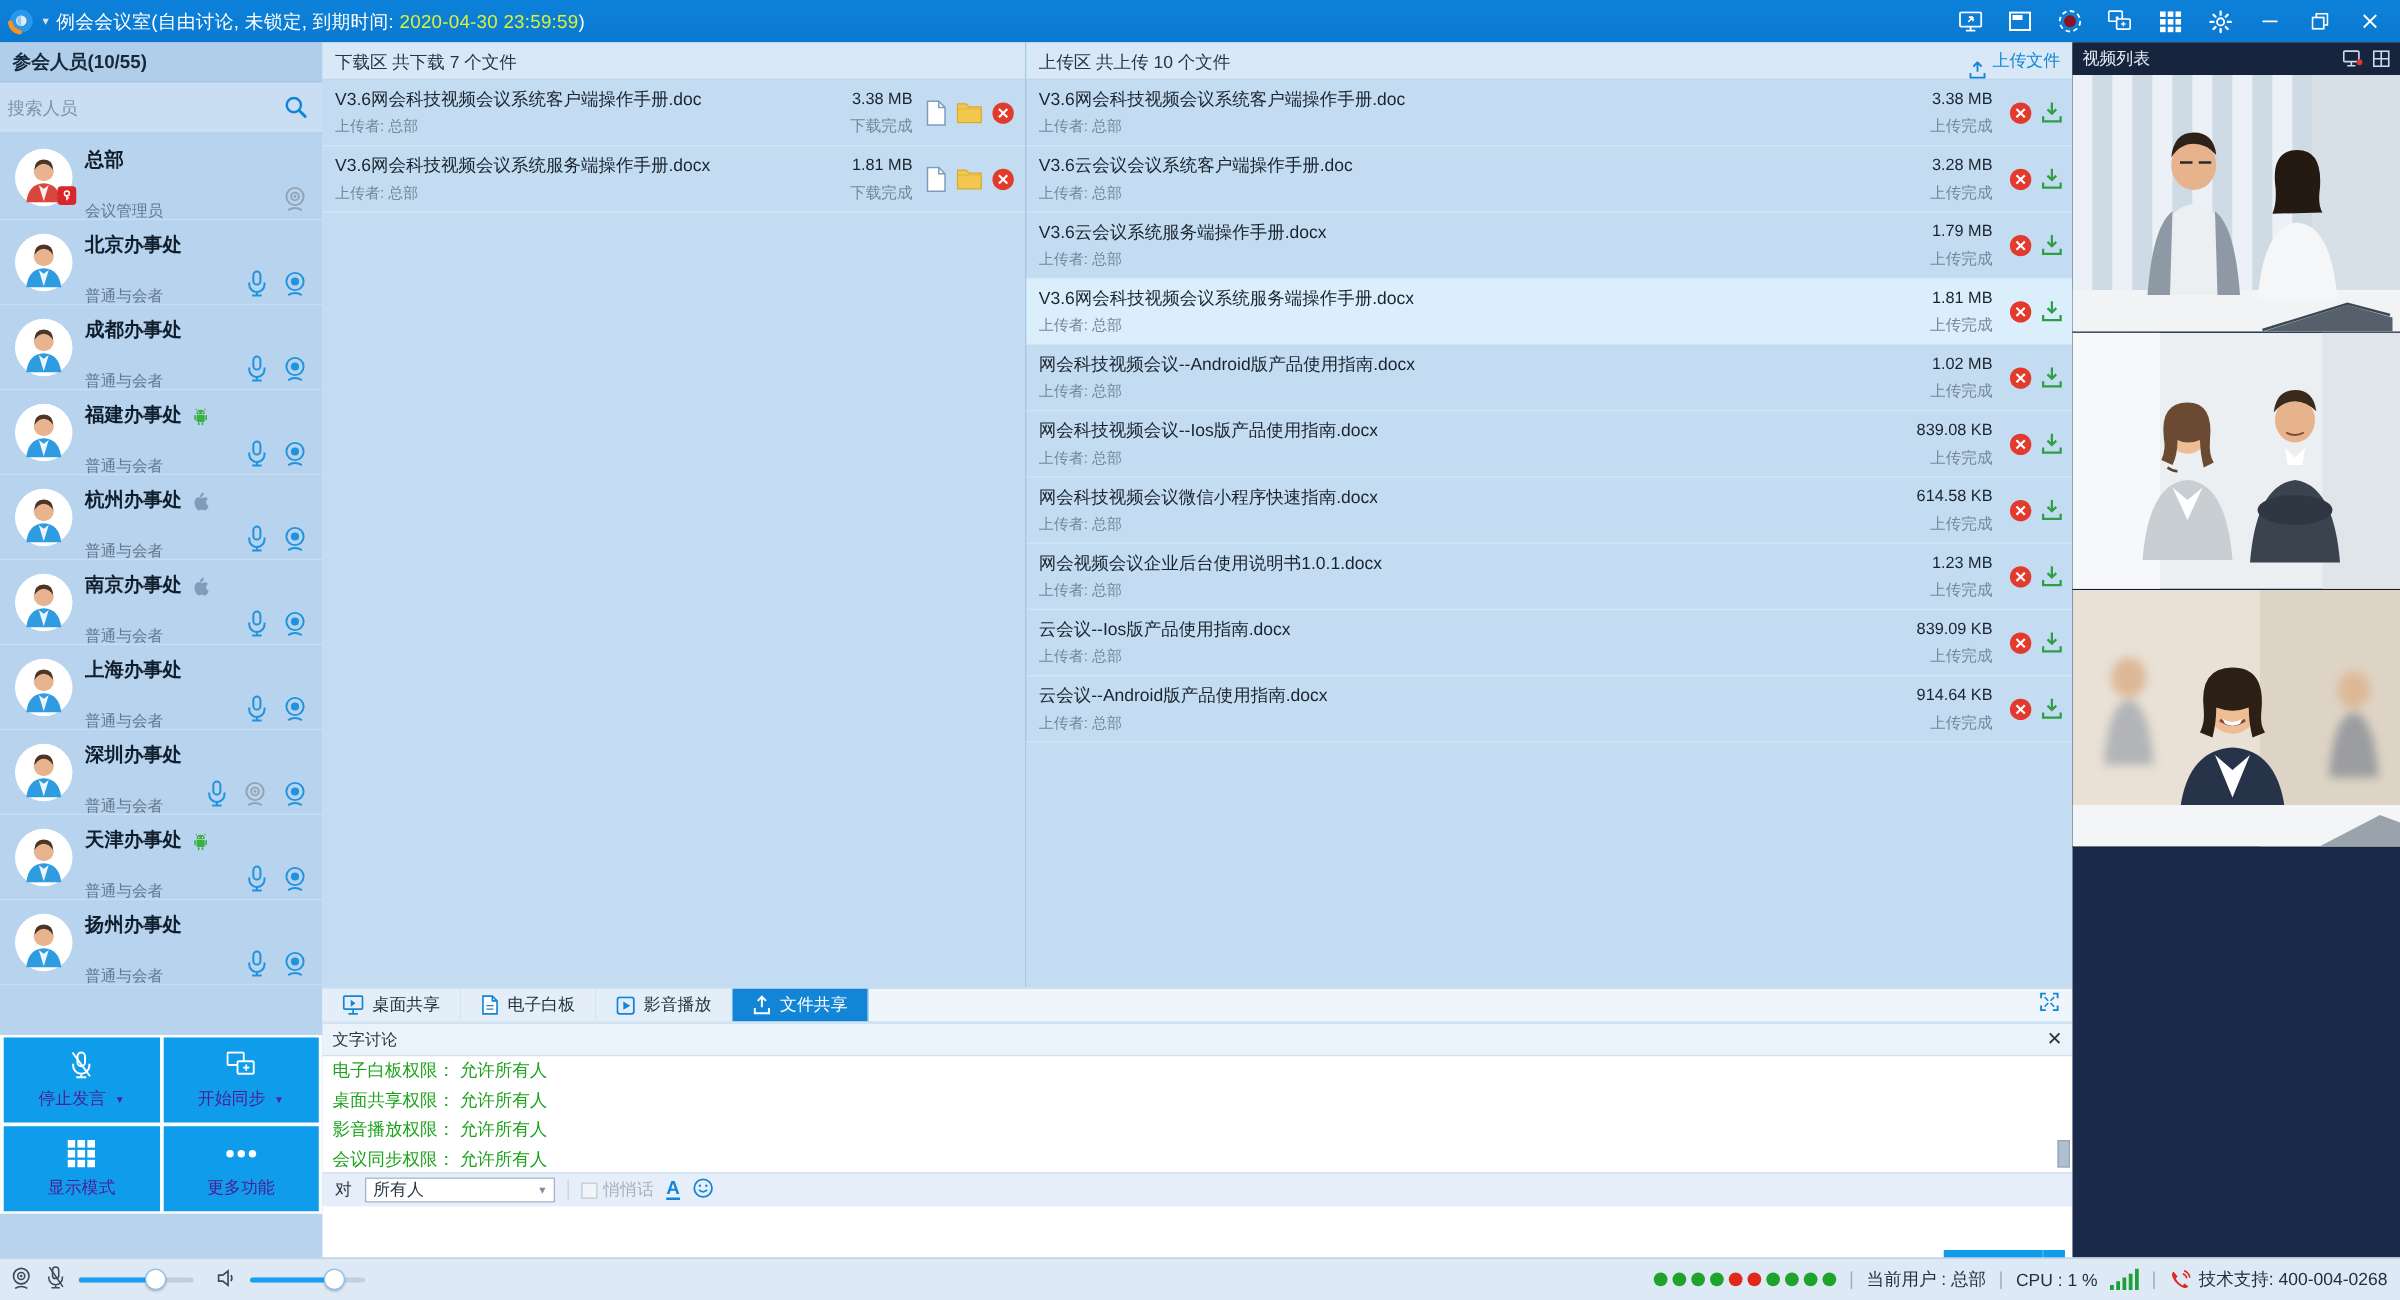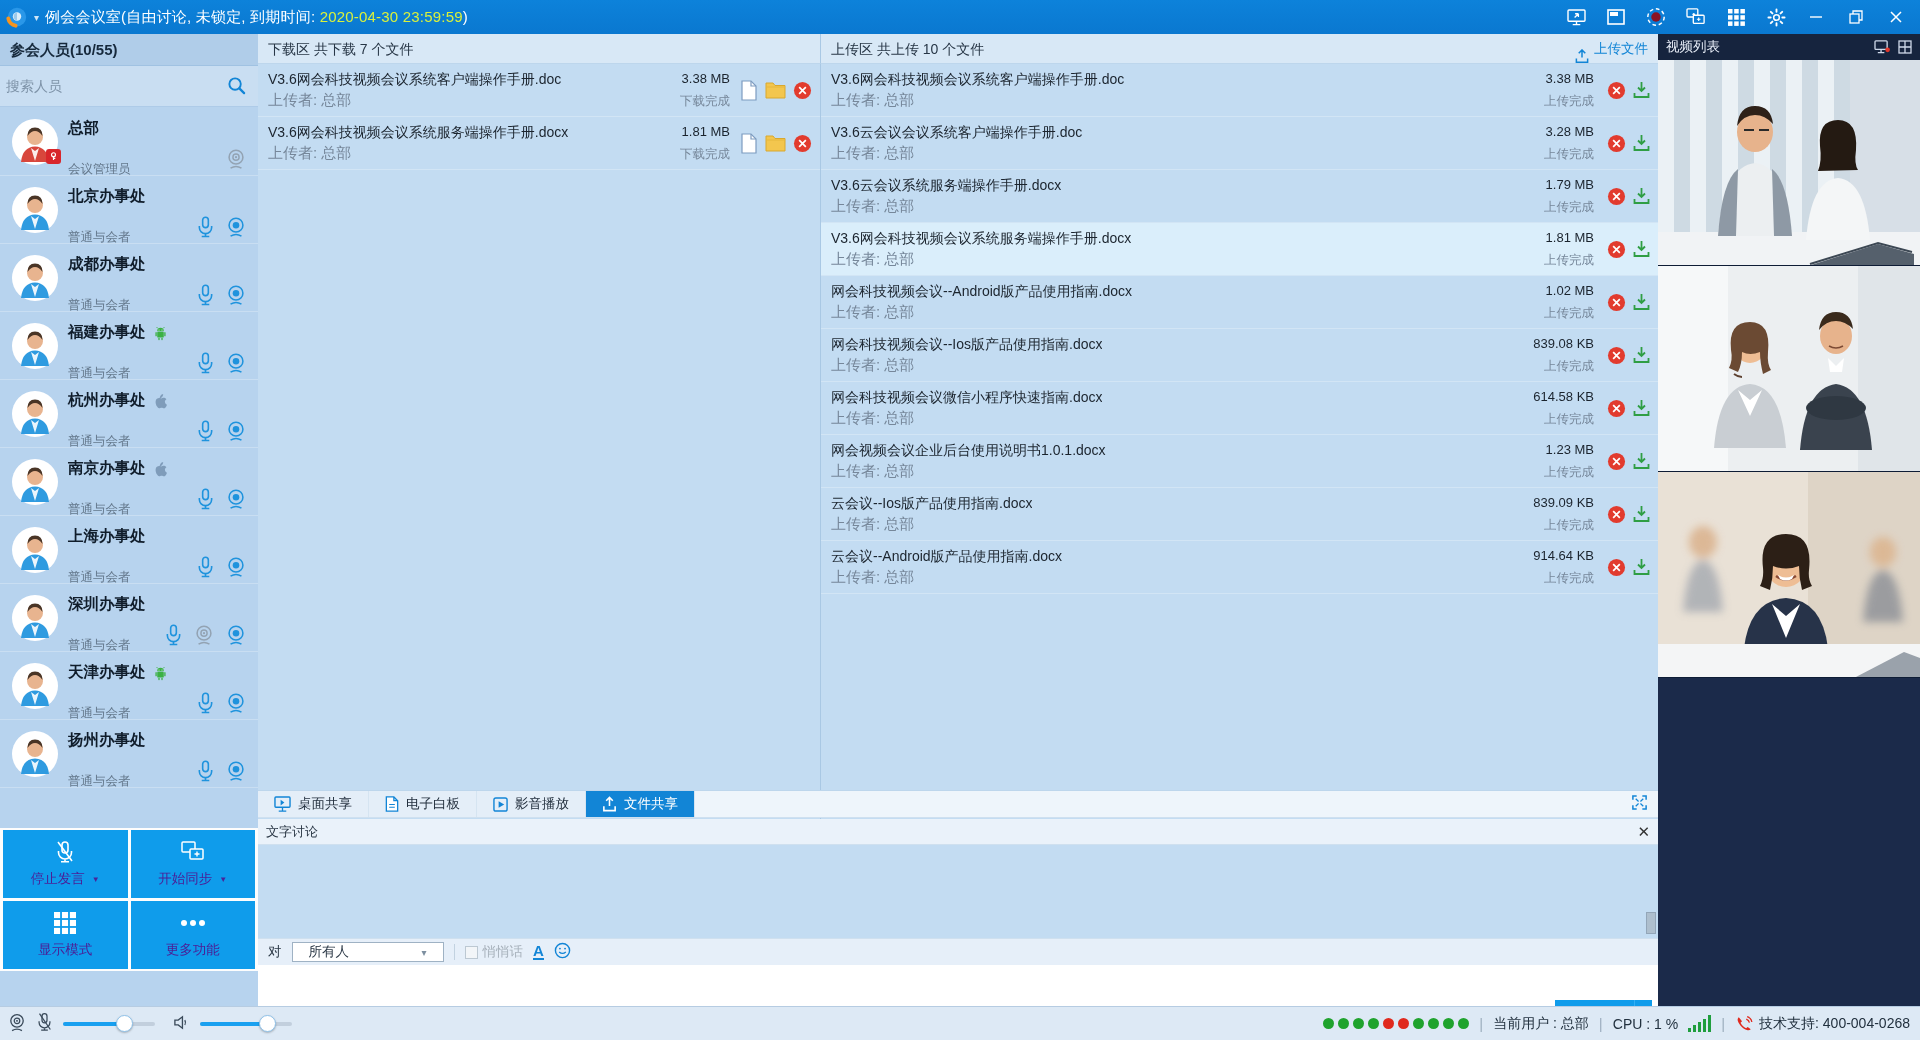--- a/index.html
+++ b/index.html
@@ -64,21 +64,21 @@
   .dl-hdr { left:0; width:562px; }
   .ul-hdr { left:562px; width:838px; border-left:1px solid #a9c8e4; }
   .ul-link { position:absolute; right:10px; top:0; color:#1285d6; font-size:13.5px; cursor:pointer;
              display:flex; align-items:flex-end; gap:5px; }
   .dl-list { position:absolute; left:0; top:30px; width:562px; }
   .ul-list { position:absolute; left:562px; top:30px; width:838px; border-left:1px solid #a9c8e4; }
   .frow { position:relative; height:53px; border-bottom:1px solid #d2e5f5; cursor:pointer; }
   .frow.selected { background:#daeefb; }
   .fname { position:absolute; left:10px; top:7px; font-size:14px; color:#1b242e; white-space:nowrap;
            overflow:hidden; max-width:70%; }
-  .fup { position:absolute; left:10px; bottom:6px; font-size:15px; color:#76879a; }
+  .fup { position:absolute; left:10px; bottom:6px; font-size:12px; color:#76879a; }
   .fsize { position:absolute; top:7px; font-size:13px; color:#1b242e; text-align:right; }
   .fstat { position:absolute; bottom:6px; font-size:12.5px; color:#76879a; text-align:right; }
   .dl-list .fsize, .dl-list .fstat { right:90px; }
   .ul-list .fsize, .ul-list .fstat { right:64px; }
   .facts { position:absolute; top:0; bottom:0; display:flex; align-items:center; gap:7px; }
   .dl-list .facts { right:8px; } .ul-list .facts { right:8px; }
   .fact { cursor:pointer; } .fact svg { display:block; }
   .vdivider { position:absolute; left:562px; top:30px; bottom:182px; width:1px; background:#a9c8e4; }
 
   
@@ -95,21 +95,21 @@
               border-bottom:1px solid #cfe0ef; font-size:13px; color:#2a3745; line-height:26px; padding-left:8px; }
   .chat-close { position:absolute; right:8px; top:0; font-size:15px; color:#333; cursor:pointer; line-height:26px; }
   .chat-body { position:absolute; left:0; top:811px; width:1400px; height:93px; background:#fff; overflow:hidden; }
   .chat-msg { font-size:14px; color:#1ca21c; line-height:23.5px; padding-left:8px; white-space:nowrap; }
   .chat-scroll { position:absolute; right:2px; top:811px; height:93px; width:10px; }
   .chat-thumb { position:absolute; right:0; bottom:4px; width:10px; height:22px; background:#aebfce; border:1px solid #93a6b8; }
   .chat-toolbar { position:absolute; left:0; top:904px; width:1400px; height:27px; background:#e6eff9;
                   border-top:1px solid #cfe0ef; display:flex; align-items:center; gap:10px; padding-left:10px;
                   font-size:13.5px; color:#2a3745; }
   .to-select { width:152px; height:20px; background:#fff; border:1px solid #9fb2c4; display:flex;
-               align-items:center; justify-content:space-between; padding:0 16px; cursor:pointer; }
+               align-items:center; justify-content:space-between; padding:0 6px; cursor:pointer; }
   .to-select .chev { color:#7d8f a0; color:#7d8fa0; font-size:10px; }
   .tb-sep { width:1px; height:16px; background:#c2d2e0; }
   .whisper { display:flex; align-items:center; gap:5px; color:#a8b2bc; }
   .whisper .cbx { width:13px; height:13px; background:#f2f5f8; border:1px solid #bcc8d2; }
   .font-ic { color:#1285d6; font-weight:bold; font-size:15px; border-bottom:2px solid #1285d6; line-height:14px; cursor:pointer; }
   .smiley { cursor:pointer; }
   .chat-input { position:absolute; left:0; top:931px; width:1400px; height:75px; background:#fff; }
   .chat-input textarea { width:100%; height:40px; border:none; outline:none; resize:none; background:transparent;
                          font-family:inherit; font-size:14px; padding:6px 8px; }
   .send { position:absolute; right:6px; bottom:8px; height:32px; display:flex; cursor:pointer; }
@@ -1047,20 +1047,31 @@
               <path d="M2 6V2h4M12 2h4v4M16 12v4h-4M6 16H2v-4"></path>
             </g>
             <path d="M5 5l3 3M13 5l-3 3M13 13l-3-3M5 13l3-3" stroke="#1285d6" stroke-width="1.3"></path>
           </svg>
       </span>
     </div>
 
     <div class="chat-hdr">
       <span>文字讨论</span>
       <span class="chat-close">✕</span>
+    </div>
+    <div class="chat-body">
+
+        <div class="chat-msg">电子白板权限： 允许所有人</div>
+
+        <div class="chat-msg">桌面共享权限： 允许所有人</div>
+
+        <div class="chat-msg">影音播放权限： 允许所有人</div>
+
+        <div class="chat-msg">会议同步权限： 允许所有人</div>
+
     </div>
     <div class="chat-scroll">
       <span class="chat-thumb"></span>
     </div>
     <div class="chat-toolbar">
       <span>对</span>
       <div class="to-select">
         <span>所有人</span>
         <span class="chev">▾</span>
       </div>

